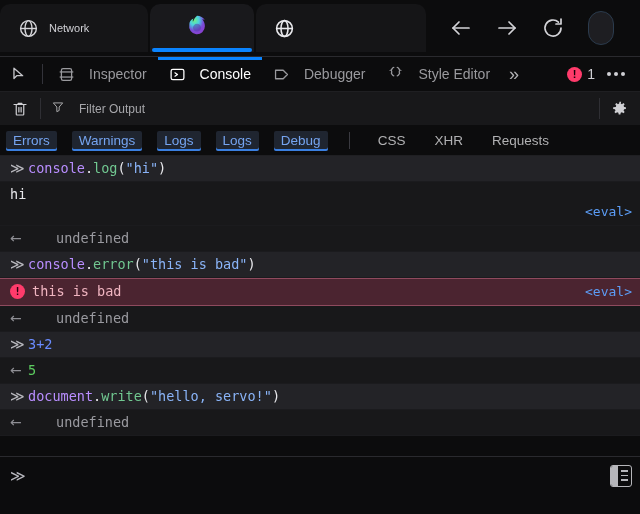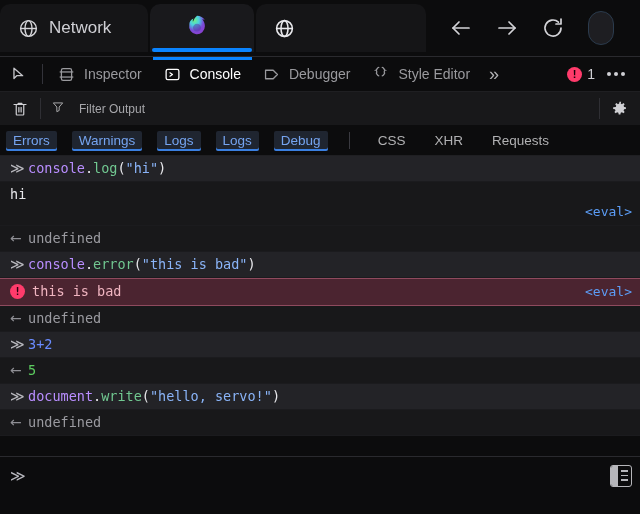--- a/index.html
+++ b/index.html
@@ -29,21 +29,21 @@
   .tab {
     display: flex;
     align-items: center;
     gap: 10px;
     padding: 0 18px;
     height: 48px;
     background: #151517;
     border-radius: 10px 10px 0 0;
     position: relative;
     color: #cfcfd4;
-    font-size: 17px;
+    font-size: 11px;
     white-space: nowrap;
   }
   .tab.tab-network { width: 148px; }
   .tab.tab-firefox { width: 104px; justify-content: center; background: #19191c; }
   .tab.tab-servo   { width: 170px; font-weight: bold; color: #e8e8ec; }
   .tab-sep { width: 2px; }
   .tab.active::after {
     content: "";
     position: absolute;
     left: 2px; right: 2px; bottom: 0;
@@ -99,21 +99,21 @@
     color: #b1b1b3;
   }
   .dt-divider {
     width: 1px;
     background: #33333a;
     margin: 7px 4px;
     flex: 0 0 auto;
   }
   .dt-tabs { display: flex; align-items: stretch; flex: 1 1 auto; }
   .dt-tab {
-    display: flex; align-items: center; gap: 9px;
+    display: flex; align-items: center; gap: 14px;
     padding: 0 11px;
     color: #9a9a9e;
     font-size: 14px;
     position: relative;
     white-space: nowrap;
   }
   .dt-tab.active { color: #ffffff; }
   .dt-tab.active::before {
     content: "";
     position: absolute; top: 0; left: 0; right: 0;
@@ -223,21 +223,21 @@
     flex: 0 0 auto; margin-right: 7px;
     align-self: center;
   }
   .code { white-space: pre; flex: 1 1 auto; }
   .tok-obj   { color: #b98eff; }
   .tok-fn    { color: #71c891; }
   .tok-punct { color: #e8e8ec; }
   .tok-str   { color: #8ab4f8; }
   .tok-num   { color: #6a8cff; }
   .txt-plain { color: #e6e6ea; }
-  .txt-dim   { color: #9a9aa0; }
+  .txt-dim   { color: #9a9aa0; margin-left: 28px; }
   .txt-err   { color: #f0b4c0; }
   .txt-green { color: #5ccb5f; }
   .eval-link {
     color: #5c9cf5;
     font-family: "DejaVu Sans Mono", "Liberation Mono", monospace;
     font-size: 13px;
     flex: 0 0 auto;
     margin-left: auto;
     padding-left: 12px;
   }

